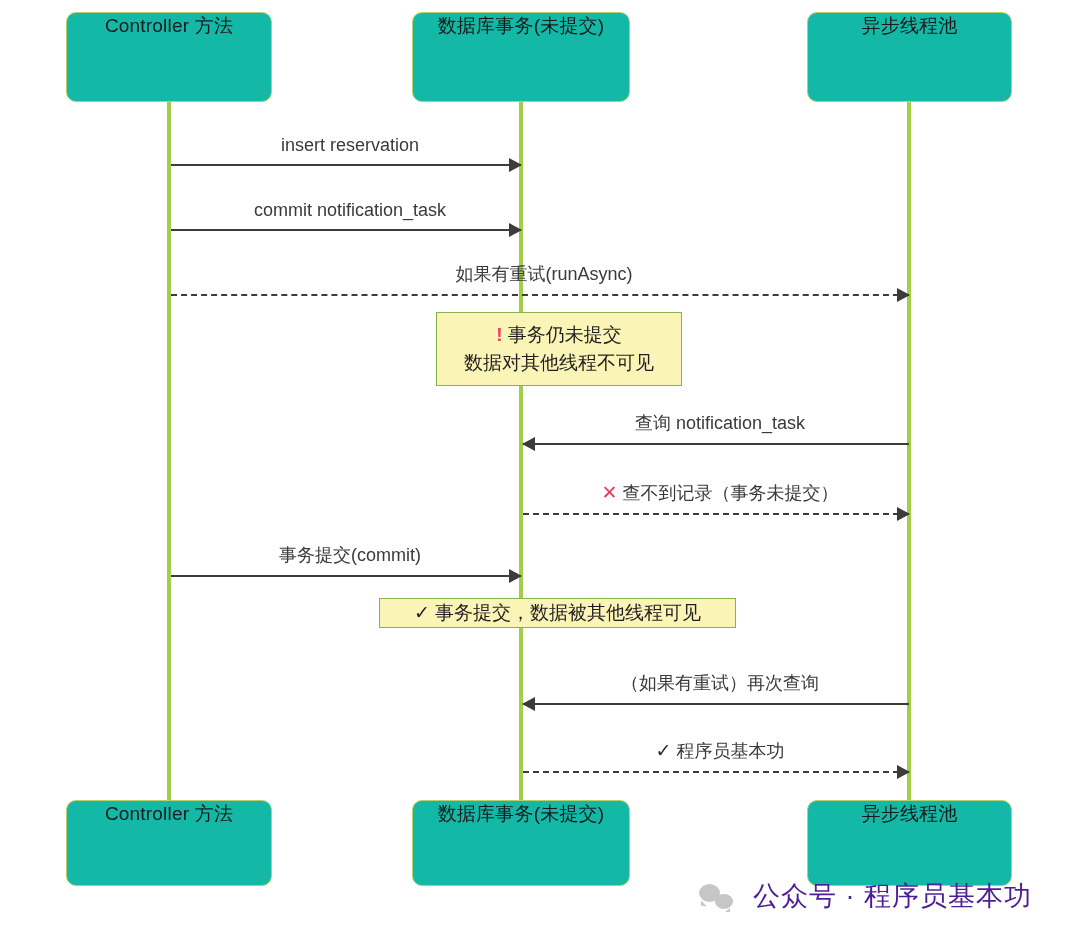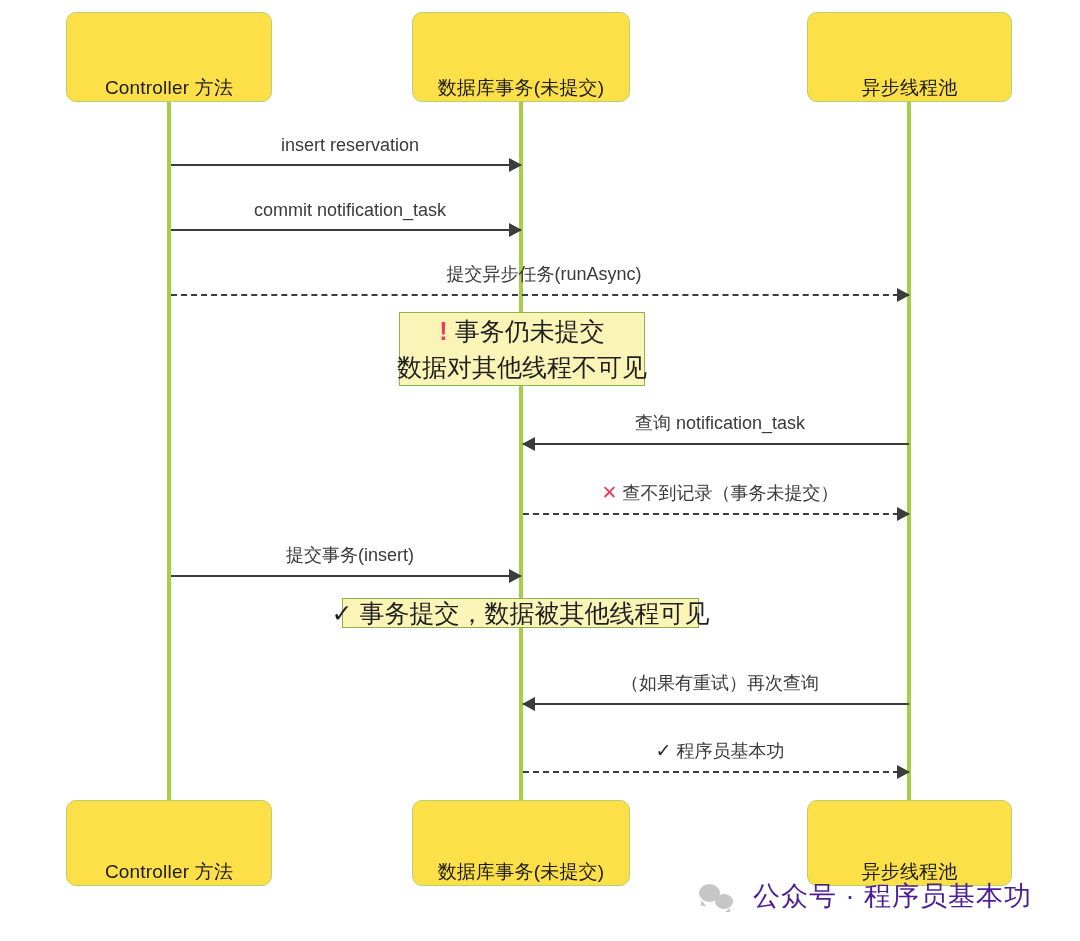--- a/index.html
+++ b/index.html
@@ -16,25 +16,25 @@
     width: 1080px;
     height: 941px;
     background: #ffffff;
     overflow: hidden;
   }
 
   
   .participant {
     position: absolute;
     box-sizing: border-box;
-    background: #fde047;
+    background: #14b8a6;
     border: 1.5px solid #b5d16e;
     border-radius: 10px;
     display: flex;
-    align-items: flex-end;
+    align-items: flex-start;
     justify-content: center;
     color: #1a1a1a;
     font-size: 19px;
     letter-spacing: .2px;
     text-align: center;
     white-space: nowrap;
   }
 
   
   .lifeline {
@@ -99,25 +99,26 @@
   .note {
     position: absolute;
     box-sizing: border-box;
     background: #fbf4b7;
     border: 1.5px solid #8bb34b;
     display: flex;
     flex-direction: column;
     align-items: center;
     justify-content: center;
     color: #1f1f1f;
-    font-size: 25px;
+    font-size: 19px;
     line-height: 1.45;
     text-align: center;
     white-space: nowrap;
     z-index: 5;
+    margin-left: 37px;
   }
   .note .bang {
     color: #ef3b62;
     font-weight: bold;
   }
   .note .chk {
     color: #1f1f1f;
   }
   .note-row { white-space: nowrap; }
 
@@ -199,21 +200,21 @@
 
   <div class="msg to-right" style="left:171px; top:229px; width:350px;">
     <div class="line"></div>
     <div class="head"></div>
     <div class="label">commit notification_task</div>
   </div>
 
   <div class="msg to-right dashed" style="left:171px; top:294px; width:738px;">
     <div class="line"></div>
     <div class="head"></div>
-    <div class="label">提交异步任务(runAsync)</div>
+    <div class="label">如果有重试(runAsync)</div>
   </div>
 
   <div class="note" style="left:399px; top:312px; width:246px; height:74px;">
     <div class="note-row">
       <span class="bang">!</span>
       <span>事务仍未提交</span>
     </div>
     <div class="note-row">数据对其他线程不可见</div>
   </div>
 
@@ -228,21 +229,21 @@
     <div class="head"></div>
     <div class="label">
       <span class="mark-x">✕</span>
       <span>查不到记录（事务未提交）</span>
     </div>
   </div>
 
   <div class="msg to-right" style="left:171px; top:575px; width:350px;">
     <div class="line"></div>
     <div class="head"></div>
-    <div class="label">提交事务(insert)</div>
+    <div class="label">事务提交(commit)</div>
   </div>
 
   <div class="note" style="left:342px; top:598px; width:357px; height:30px;">
     <div class="note-row">
       <span class="chk">✓</span>
       <span>事务提交，数据被其他线程可见</span>
     </div>
   </div>
 
   <div class="msg to-left" style="left:523px; top:703px; width:386px;">

